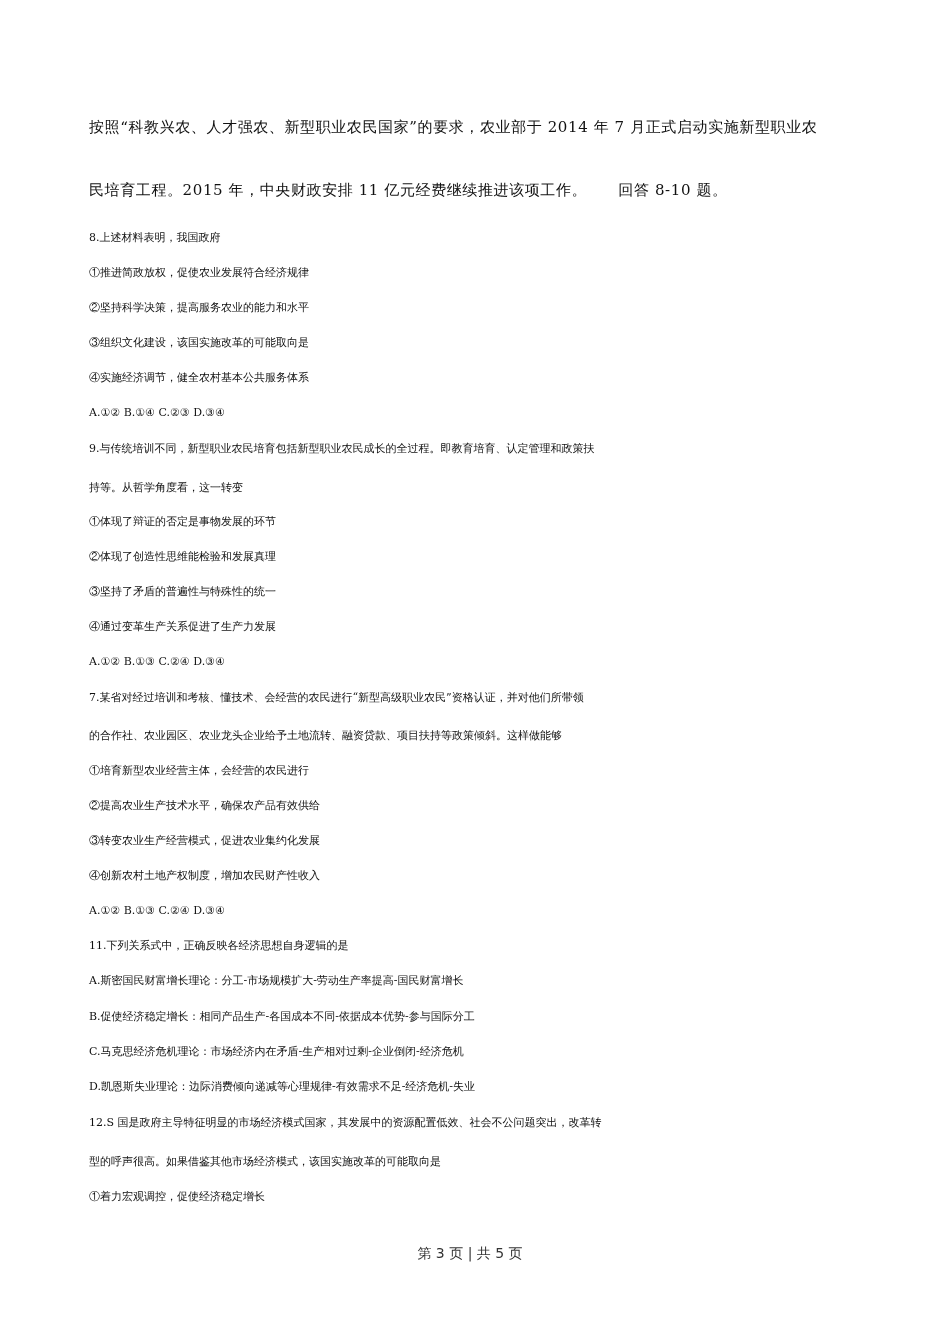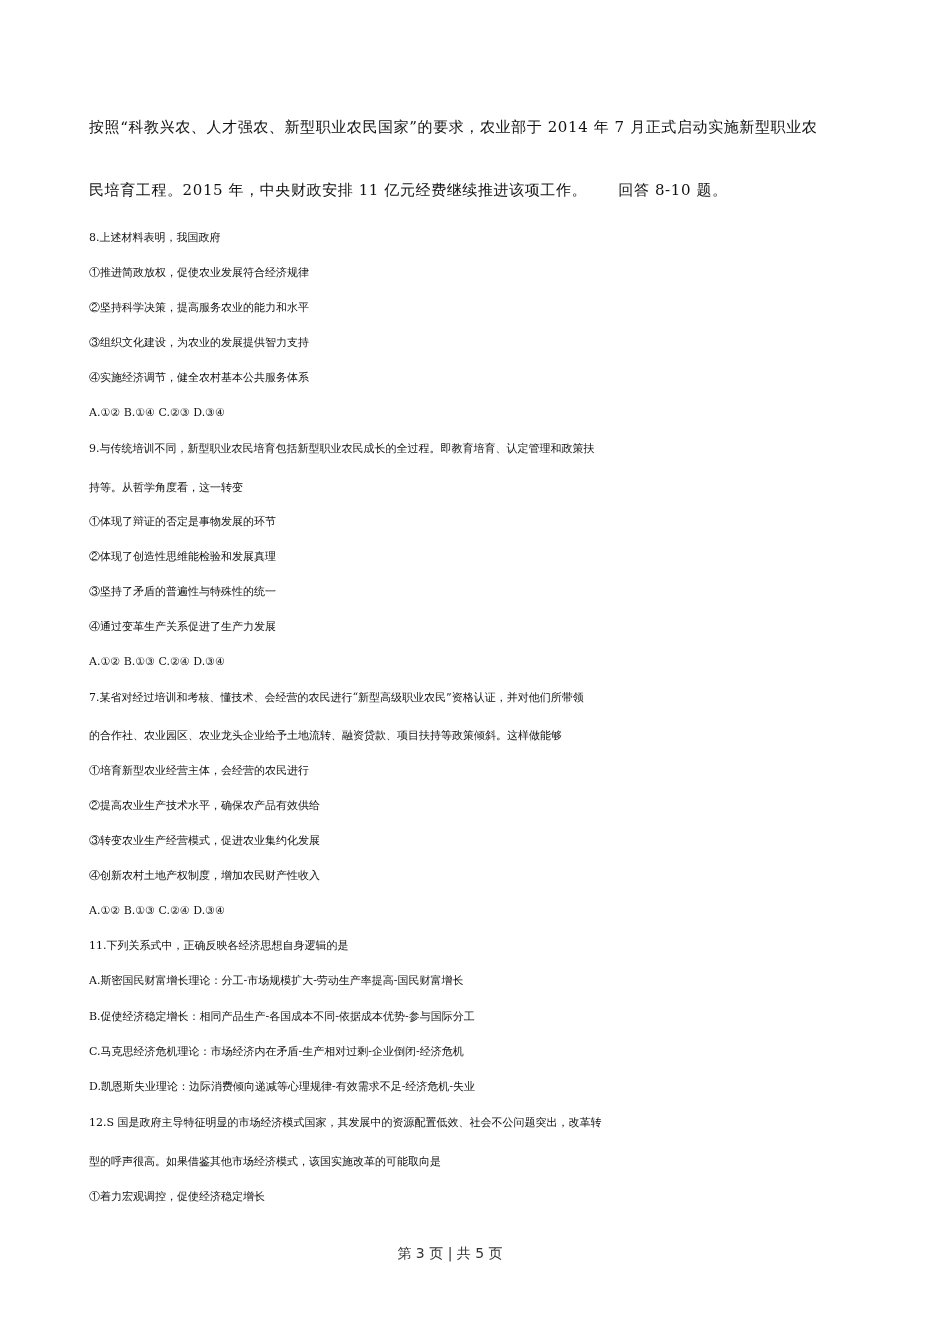--- a/index.html
+++ b/index.html
@@ -1,34 +1,34 @@
 <!DOCTYPE html>
 <html><head>
 <meta charset="utf-8">
 <style>
   html, body { margin: 0; padding: 0; background: #ffffff; }
   body { width: 950px; height: 1344px; position: relative; overflow: hidden;
          font-family: "DejaVu Serif", "Liberation Serif", serif; color: #111; }
   .line { position: absolute; left: 89px; white-space: nowrap; font-size: 11px; line-height: 20px; }
   .intro { font-size: 15px; letter-spacing: 0.6px; }
   .footer { position: absolute; top: 1245px; left: 0; width: 900px; text-align: center;
-            font-size: 14px; color: #333; font-family: "DejaVu Sans", "Liberation Sans", sans-serif; }
+            font-size: 14px; color: #333; font-family: "DejaVu Sans", "Liberation Sans", sans-serif; padding-left: 20px; }
 </style>
 </head>
 <body>
 
 <div>
 
   <div class="line intro" style="top:117px">按照“科教兴农、人才强农、新型职业农民国家”的要求，农业部于 2014 年 7 月正式启动实施新型职业农</div>
   <div class="line intro" style="top:180px">民培育工程。2015 年，中央财政安排 11 亿元经费继续推进该项工作。　　回答 8-10 题。</div>
 
   <div class="line" style="top:228px">8.上述材料表明，我国政府</div>
   <div class="line" style="top:263px">①推进简政放权，促使农业发展符合经济规律</div>
   <div class="line" style="top:298px">②坚持科学决策，提高服务农业的能力和水平</div>
-  <div class="line" style="top:333px">③组织文化建设，为农业的发展提供智力支持</div>
+  <div class="line" style="top:333px">③组织文化建设，该国实施改革的可能取向是</div>
   <div class="line" style="top:368px">④实施经济调节，健全农村基本公共服务体系</div>
   <div class="line" style="top:403px">A.①②  B.①④ C.②③  D.③④</div>
 
   <div class="line" style="top:439px">9.与传统培训不同，新型职业农民培育包括新型职业农民成长的全过程。即教育培育、认定管理和政策扶</div>
   <div class="line" style="top:478px">持等。从哲学角度看，这一转变</div>
   <div class="line" style="top:512px">①体现了辩证的否定是事物发展的环节</div>
   <div class="line" style="top:547px">②体现了创造性思维能检验和发展真理</div>
   <div class="line" style="top:582px">③坚持了矛盾的普遍性与特殊性的统一</div>
   <div class="line" style="top:617px">④通过变革生产关系促进了生产力发展</div>
   <div class="line" style="top:652px">A.①②  B.①③  C.②④  D.③④</div>

